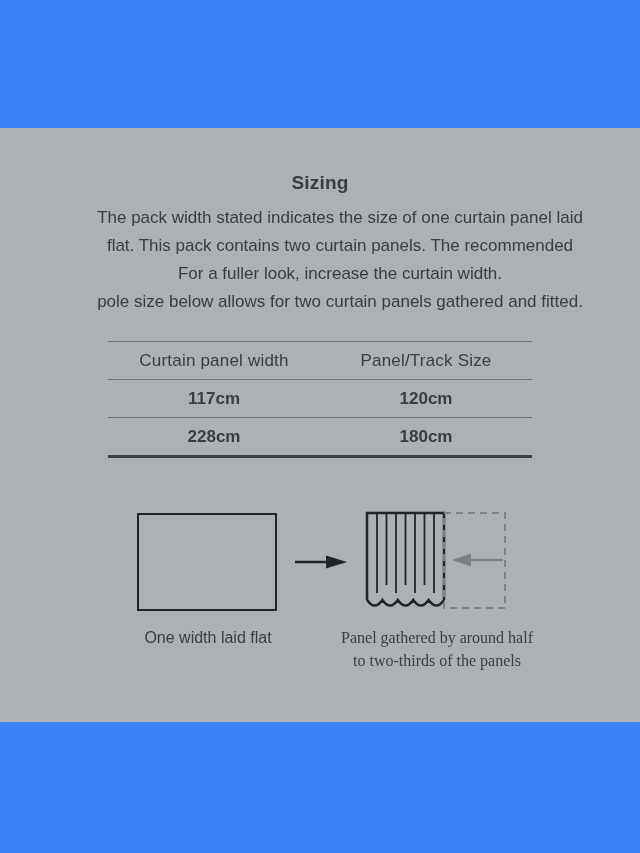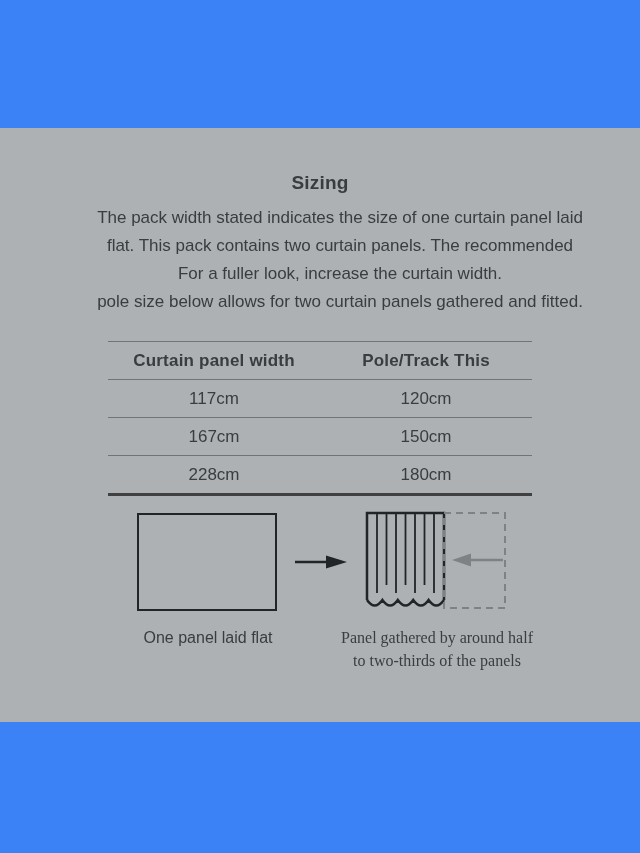--- a/index.html
+++ b/index.html
@@ -58,23 +58,24 @@
     color: #393d40;
   }
   .size-table th, .size-table td {
     width: 50%;
     height: 37px;
     text-align: center;
     vertical-align: middle;
     font-size: 17px;
     border-top: 1px solid #717477;
     padding: 0;
+    font-weight: bold;
   }
   .size-table th {
-    font-weight: bold;
+    font-weight: normal;
     letter-spacing: 0.2px;
   }
   .size-table tr.last-row td {
     border-bottom: 3px solid #404040;
   }
   .diagram-svg {
     position: absolute;
     top: 377px;
     left: 0;
     width: 640px;
@@ -112,31 +113,27 @@
       <div class="para-line">The pack width stated indicates the size of one curtain panel laid</div>
       <div class="para-line">flat. This pack contains two curtain panels. The recommended</div>
       <div class="para-line">For a fuller look, increase the curtain width.</div>
       <div class="para-line">pole size below allows for two curtain panels gathered and fitted.</div>
     </div>
 
     <table class="size-table">
       <thead>
         <tr>
           <th>Curtain panel width</th>
-          <th>Pole/Track This</th>
+          <th>Panel/Track Size</th>
         </tr>
       </thead>
       <tbody>
         <tr>
           <td>117cm</td>
           <td>120cm</td>
-        </tr>
-        <tr>
-          <td>167cm</td>
-          <td>150cm</td>
         </tr>
         <tr class="last-row">
           <td>228cm</td>
           <td>180cm</td>
         </tr>
       </tbody>
     </table>
 
     <svg class="diagram-svg" viewBox="0 0 640 112">
 
@@ -164,21 +161,21 @@
       <g>
         <rect x="444" y="8" width="61" height="95" fill="none" stroke="#7f8285" stroke-width="2" stroke-dasharray="7,5"></rect>
       </g>
 
       <g>
         <line x1="503" y1="55" x2="468" y2="55" stroke="#7f8285" stroke-width="2.5"></line>
         <polygon points="452,55 471,48.5 471,61.5" fill="#7f8285"></polygon>
       </g>
     </svg>
 
-    <div class="caption caption-flat">One panel laid flat</div>
+    <div class="caption caption-flat">One width laid flat</div>
 
     <div class="caption caption-gathered">
       <div>Panel gathered by around half</div>
       <div>to two-thirds of the panels</div>
     </div>
 
   </div>
 </div>
 
 </body></html>

